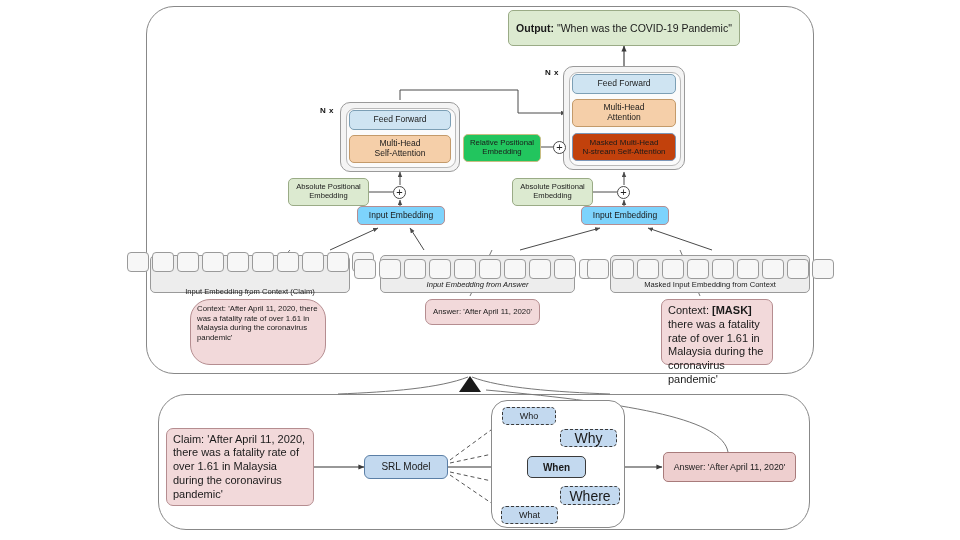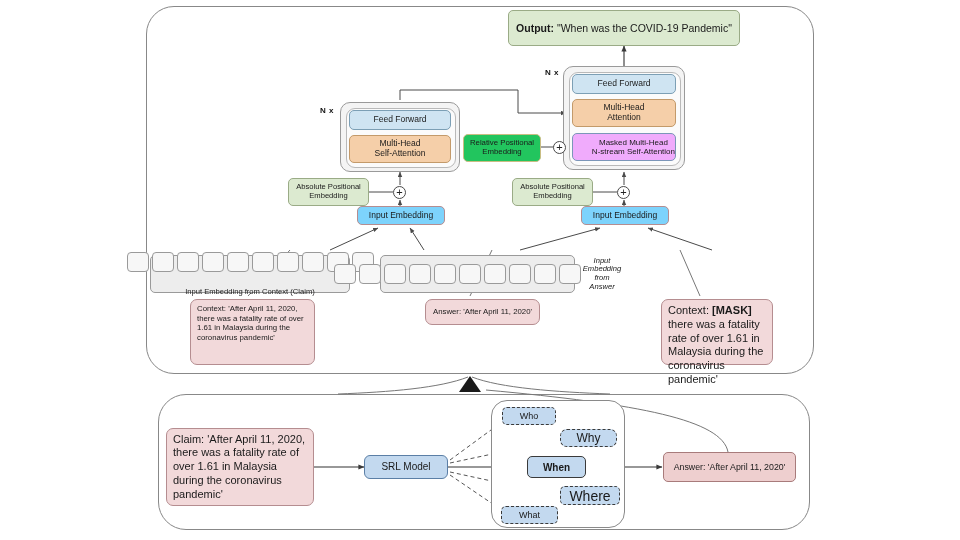--- a/index.html
+++ b/index.html
@@ -12,21 +12,21 @@
   
   .panel{border:1px solid #888;border-radius:28px;background:#fff;}
   .inner-round{border:1px solid #8a8a8a;border-radius:16px;background:#fff;}
 
   
   .node{display:flex;align-items:center;justify-content:center;text-align:center;
         border:1px solid #8b8b8b;border-radius:5px;line-height:1.15;}
 
   .c-green   {background:#dcead0;border-color:#9aab86;}
   .c-blue    {background:#cfe4f2;border-color:#7c9fb5;}
-  .c-blue2   {background:#f0abfc;border-color:#7b96b8;justify-content:flex-end;}
+  .c-blue2   {background:#c2410c;border-color:#7b96b8;}
   .c-orange  {background:#f5cfa9;border-color:#c39a6a;}
   .c-yellow  {background:#22c55e;border-color:#c9bd83;}
   .c-pink    {background:#7dd3fc;border-color:#b58d90;}
   .c-pink2   {background:#eecfcf;border-color:#a87b7b;}
   .c-grey    {background:#ededed;border-color:#9a9a9a;}
 
   .stack{border:1px solid #9a9a9a;border-radius:10px;background:#f4f4f4;}
   .stack-in{border:1px solid #b9b9b9;border-radius:9px;background:#fbfbfb;}
 
   
@@ -216,38 +216,53 @@
         <div class="tok"></div>
         <div class="tok"></div>
         <div class="tok"></div>
         <div class="tok"></div>
         <div class="tok"></div>
         <div class="tok"></div>
       </div>
     <div class="tokcap" style="font-size:7.6px;">Input Embedding from Context (Claim)</div>
   </div>
 
-  <div class="abs node c-grey" style="left:380px;top:255px;width:195px;height:38px;gap:2px;font-style:italic;">
+  <div class="abs node c-grey" style="left:380px;top:255px;width:195px;height:38px;flex-direction:column;gap:2px;font-style:italic;">
     <div class="tokstrip" id="toks1">
         <div class="tok"></div>
         <div class="tok"></div>
         <div class="tok"></div>
         <div class="tok"></div>
         <div class="tok"></div>
         <div class="tok"></div>
         <div class="tok"></div>
         <div class="tok"></div>
         <div class="tok"></div>
         <div class="tok"></div>
       </div>
     <div class="tokcap" style="font-size:7.6px;">Input Embedding from Answer</div>
   </div>
 
-
-  <div class="abs para" style="left:190px;top:299px;width:125px;height:66px;font-size:7.8px;">Context: 'After April 11, 2020, there was a fatality rate of over 1.61 in Malaysia during the coronavirus pandemic'</div>
+  <div class="abs node c-grey" style="left:610px;top:255px;width:200px;height:38px;flex-direction:column;gap:2px;">
+    <div class="tokstrip" id="toks2">
+        <div class="tok"></div>
+        <div class="tok"></div>
+        <div class="tok"></div>
+        <div class="tok"></div>
+        <div class="tok"></div>
+        <div class="tok"></div>
+        <div class="tok"></div>
+        <div class="tok"></div>
+        <div class="tok"></div>
+        <div class="tok"></div>
+      </div>
+    <div class="tokcap" style="font-size:7.6px;">Masked Input Embedding from Context</div>
+  </div>
+
+  <div class="abs para" style="left:190px;top:299px;width:136px;height:66px;font-size:7.8px;border-radius:20px;">Context: 'After April 11, 2020, there was a fatality rate of over 1.61 in Malaysia during the coronavirus pandemic'</div>
 
   <div class="abs para ctr" style="left:425px;top:299px;width:115px;height:26px;font-size:7.8px;
               display:flex;align-items:center;justify-content:center;">Answer: 'After April 11, 2020'</div>
 
   <div class="abs para" style="left:661px;top:299px;width:112px;height:66px;font-size:11px;">
     <span>Context: </span><b>[MASK]</b><span> there was a fatality rate of over 1.61 in Malaysia during the coronavirus pandemic'</span>
   </div>
 
   <div class="abs para" style="left:166px;top:428px;width:148px;height:78px;font-size:11px;
               display:flex;align-items:center;">
@@ -257,21 +272,21 @@
   <div class="abs node" style="left:364px;top:455px;width:84px;height:24px;font-size:10px;
               background:#c3d9ef;border-color:#5b7fa6;border-radius:6px;">
     <span>SRL Model</span>
   </div>
 
   <div class="abs inner-round" style="left:491px;top:400px;width:134px;height:128px;"></div>
 
   <div class="abs wh" style="left:502px;top:407px;width:54px;height:18px;font-size:9px;">
     <span>Who</span>
   </div>
-  <div class="abs wh" style="left:560px;top:429px;width:57px;height:18px;font-size:12px;border-radius:7px;">
+  <div class="abs wh" style="left:560px;top:429px;width:57px;height:18px;font-size:14px;">
     <span>Why</span>
   </div>
   <div class="abs wh solid" style="left:527px;top:456px;width:59px;height:22px;font-size:10px;">
     <span>When</span>
   </div>
   <div class="abs wh" style="left:560px;top:486px;width:60px;height:19px;font-size:14px;">
     <span>Where</span>
   </div>
   <div class="abs wh" style="left:501px;top:506px;width:57px;height:18px;font-size:9px;">
     <span>What</span>

